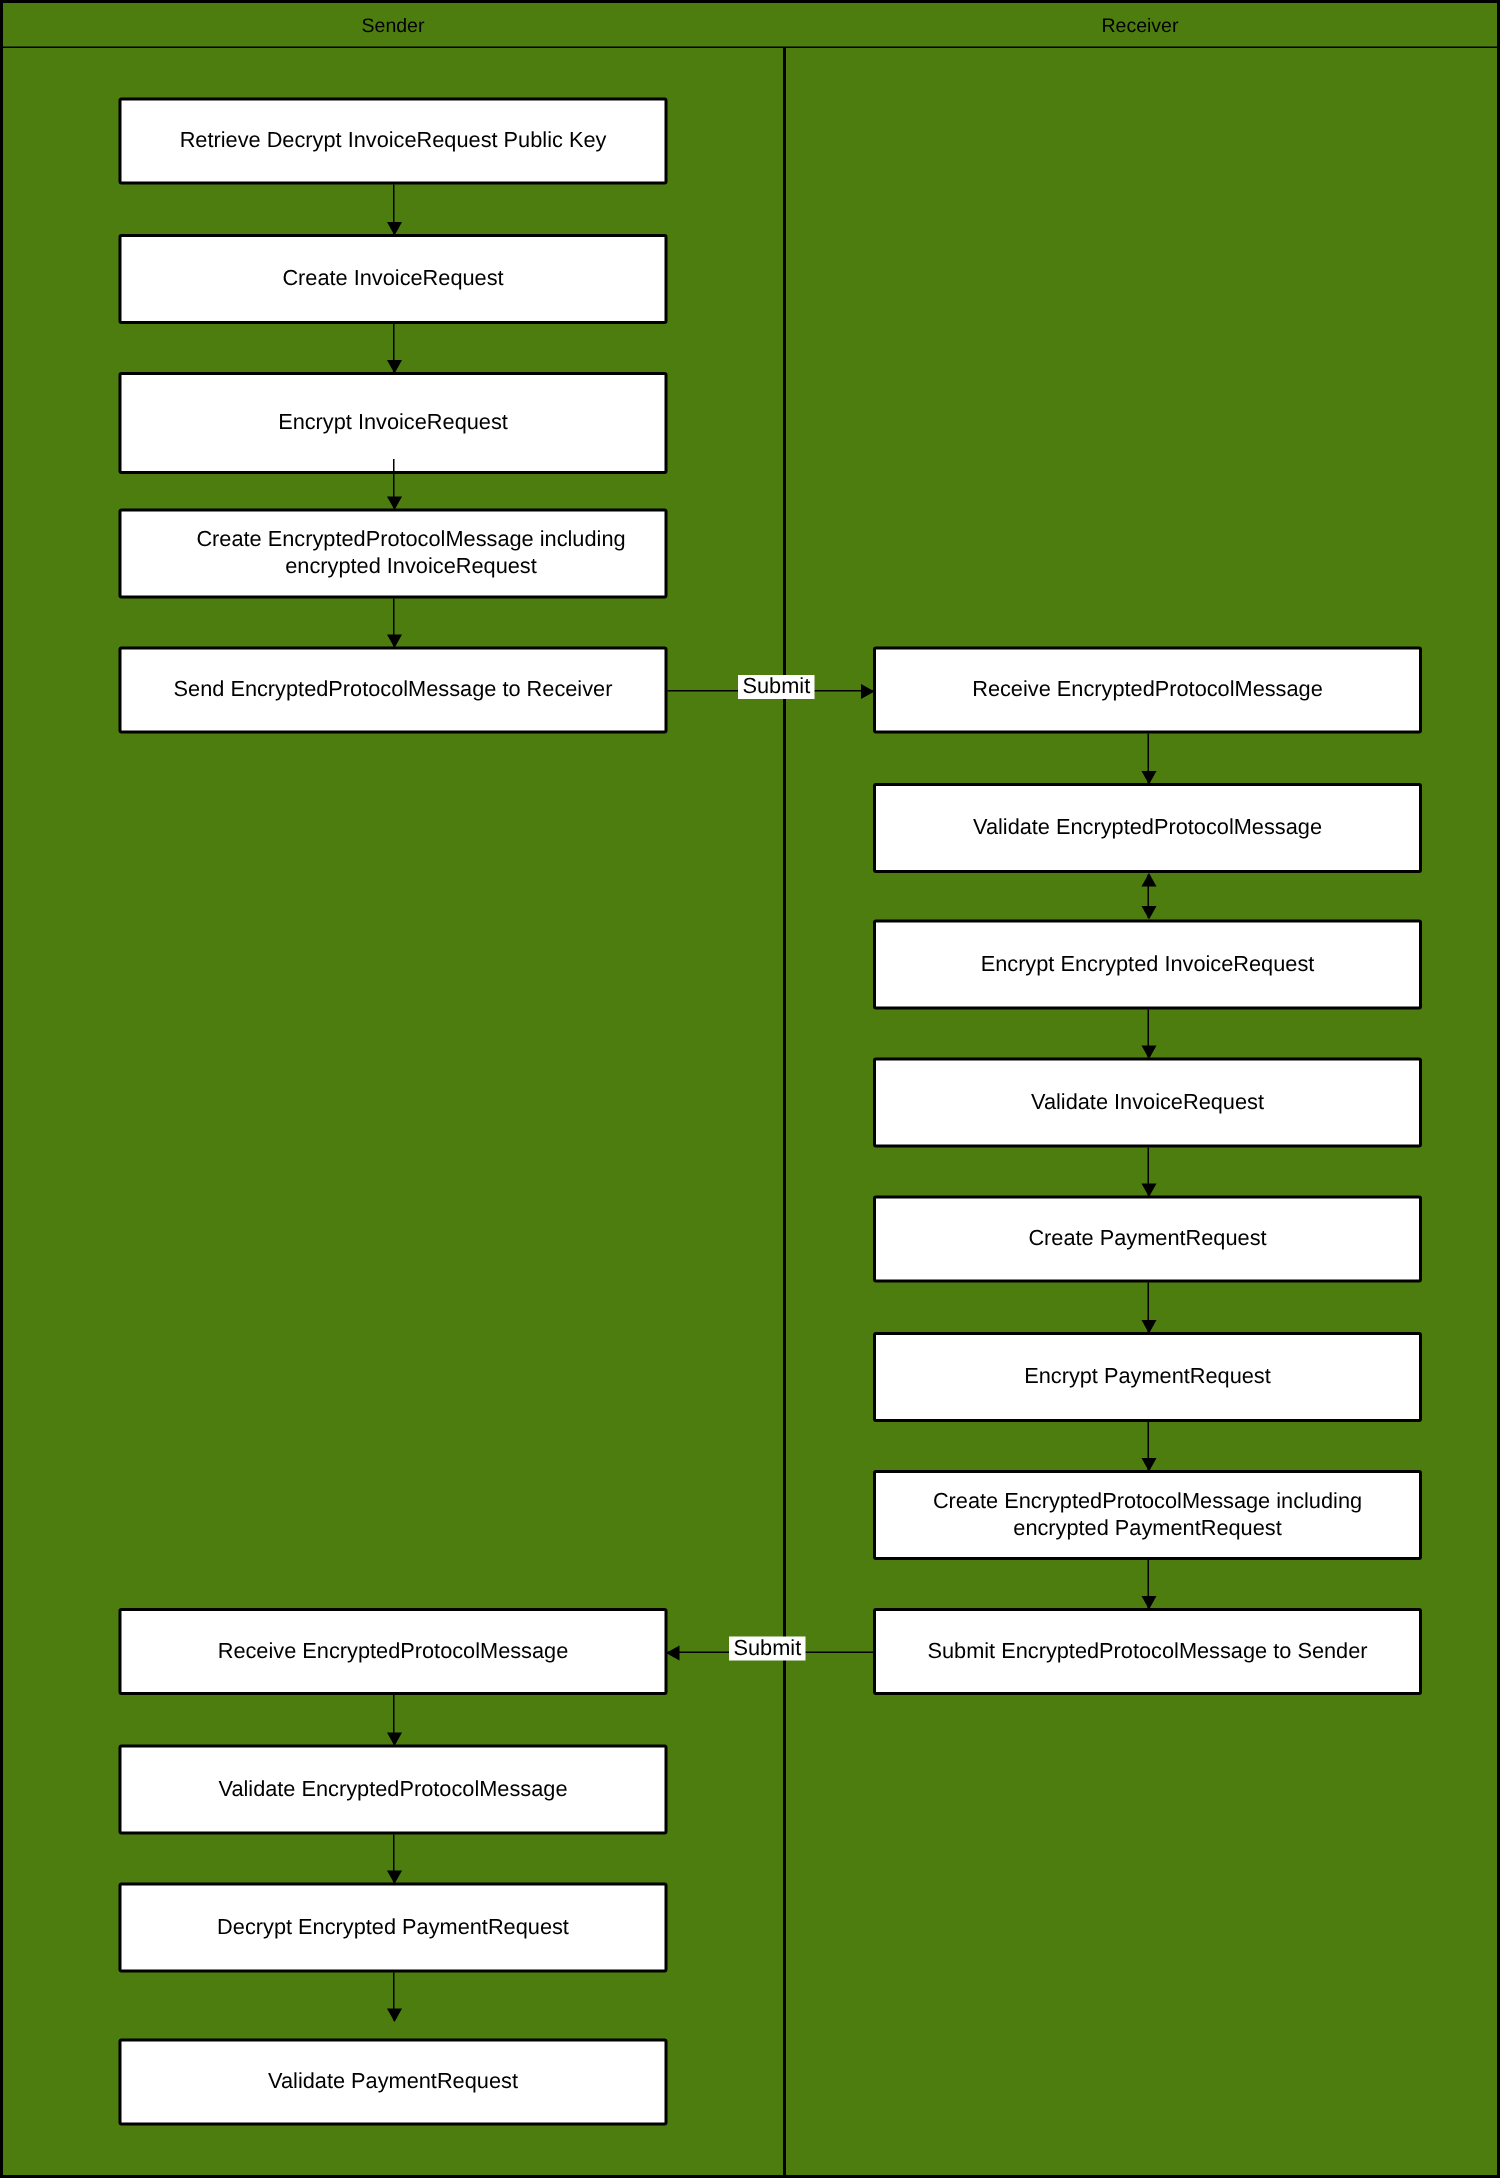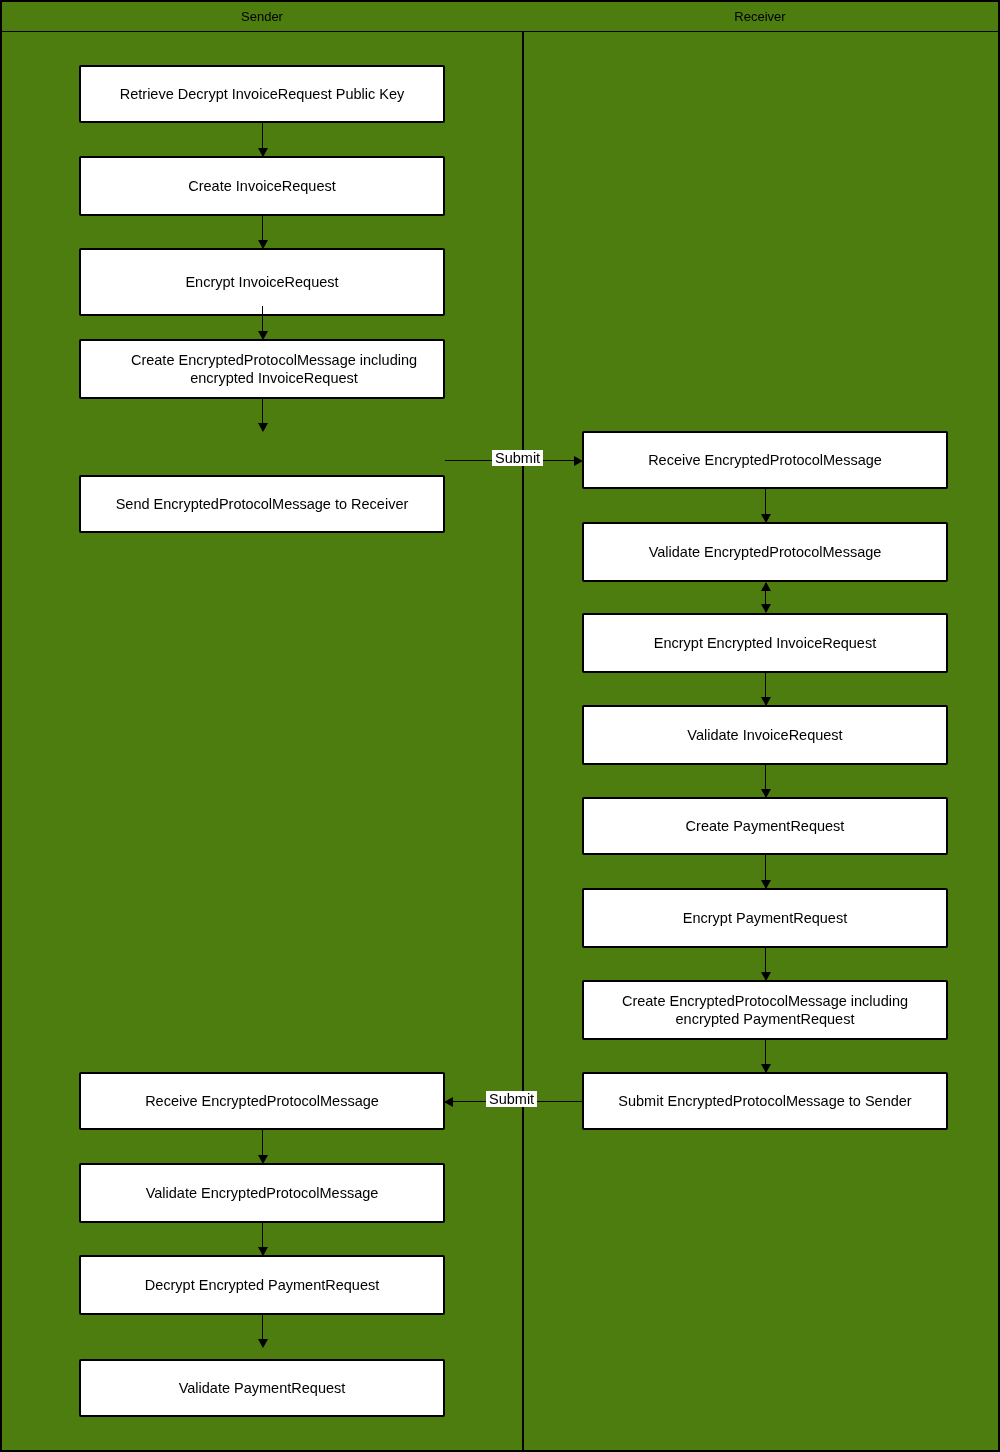--- a/index.html
+++ b/index.html
@@ -154,21 +154,21 @@
 
   <div class="node" style="left:77px; top:154px; width:366px; height:60px;">Create InvoiceRequest</div>
   <div class="arrow-v" style="left:260px; top:214px; height:32px;"></div>
 
   <div class="node" style="left:77px; top:246px; width:366px; height:68px;">Encrypt InvoiceRequest</div>
   <div class="arrow-v" style="left:260px; top:304px; height:33px;"></div>
 
   <div class="node" style="left:77px; top:337px; width:366px; height:60px;padding-left:32px;">Create EncryptedProtocolMessage including encrypted InvoiceRequest</div>
   <div class="arrow-v" style="left:260px; top:397px; height:32px;"></div>
 
-  <div class="node" style="left:77px; top:429px; width:366px; height:58px;margin-top:44px;">Send EncryptedProtocolMessage to Receiver</div>
+  <div class="node" style="left:77px; top:429px; width:366px; height:58px;">Send EncryptedProtocolMessage to Receiver</div>
 
   <div class="arrow-h right" style="left:443px; top:458px; width:137px;"></div>
   <div class="edge-label" style="left:490px; top:448px;">Submit</div>
 
   <div class="node" style="left:580px; top:429px; width:366px; height:58px;">Receive EncryptedProtocolMessage</div>
   <div class="arrow-v" style="left:763px; top:487px; height:33px;"></div>
 
   <div class="node" style="left:580px; top:520px; width:366px; height:60px;">Validate EncryptedProtocolMessage</div>
   <div class="double-arrow" style="left:763px; top:581px; height:29px;"></div>
 

